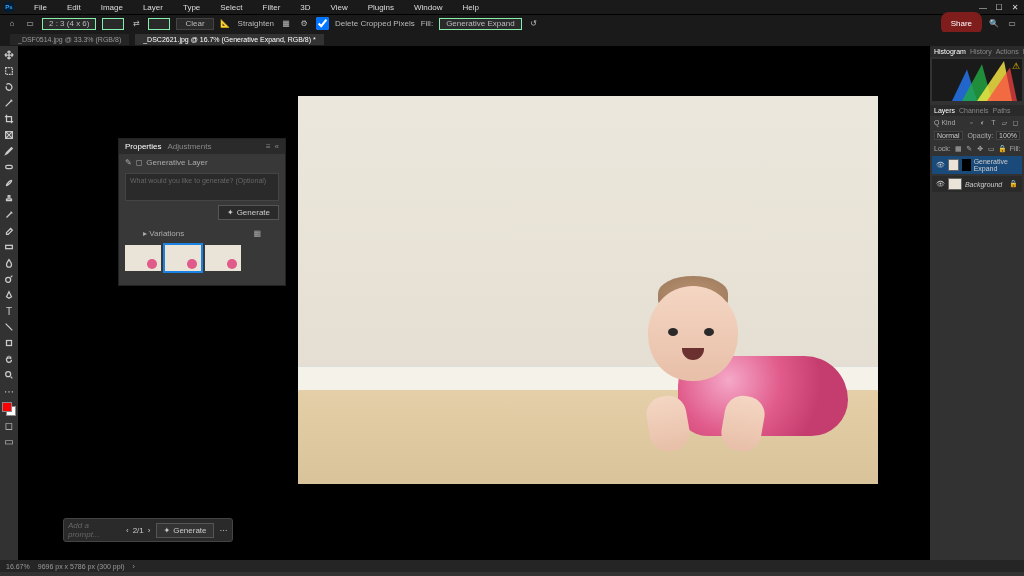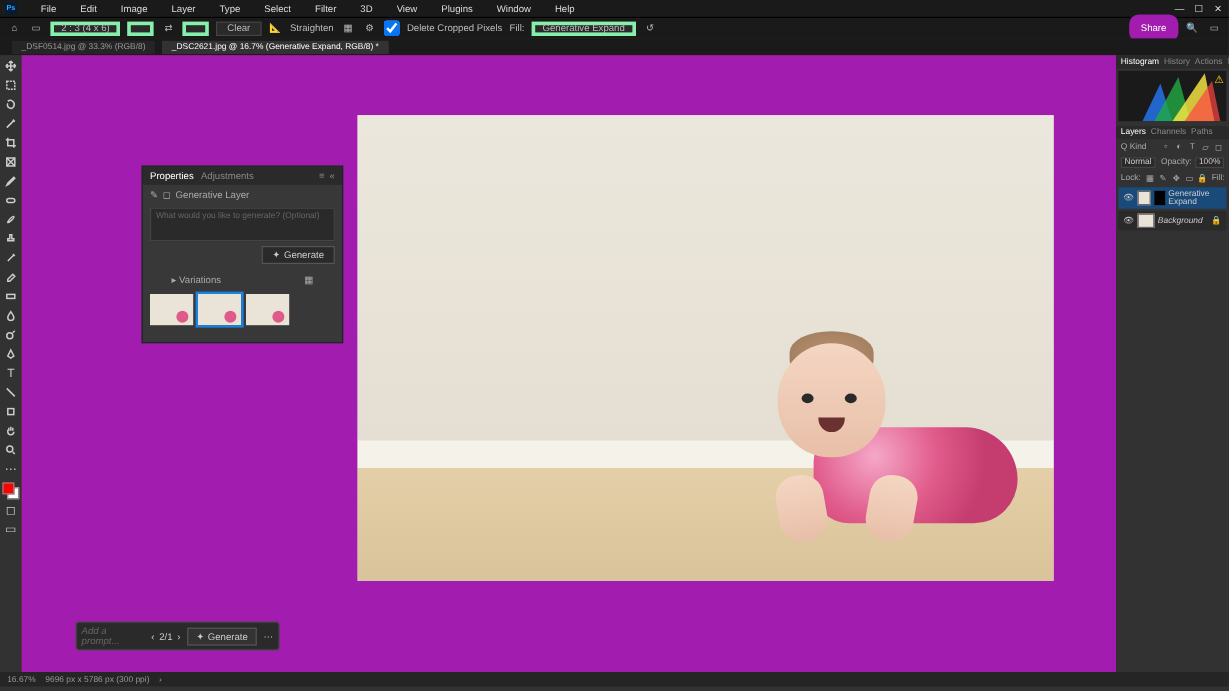--- a/index.html
+++ b/index.html
@@ -4,34 +4,34 @@
 <style>
 * { margin: 0; padding: 0; box-sizing: border-box; font-family: -apple-system, "Segoe UI", sans-serif; }
 body { background: #323232; color: #ccc; width: 1024px; height: 576px; overflow: hidden; font-size: 9px; }
 .top { display: flex; flex-direction: column; }
 .menubar { background: #1a1a1a; height: 14px; display: flex; align-items: center; padding: 0 4px; gap: 20px; font-size: 8px; color: #ddd; }
 .menubar .logo { width: 10px; height: 10px; background: #001d36; border-radius: 2px; display: flex; align-items: center; justify-content: center; font-size: 6px; color: #31a8ff; font-weight: bold; }
 .menubar .winctl { margin-left: auto; display: flex; gap: 6px; }
 .menubar .winctl span { width: 10px; text-align: center; cursor: pointer; }
 .optbar { background: #1a1a1a; height: 18px; display: flex; align-items: center; padding: 0 6px; gap: 6px; font-size: 8px; color: #bbb; border-top: 1px solid #000; }
 .optbar .ico { width: 12px; height: 12px; display: flex; align-items: center; justify-content: center; }
-.optbar .field { background: #2a2a2a; border: 3px solid #86efac; padding: 1px 6px; height: 12px; display: flex; align-items: center; }
+.optbar .field { background: #2a2a2a; border: 1px solid #86efac; padding: 1px 6px; height: 12px; display: flex; align-items: center; }
 .optbar .btn { background: #2a2a2a; border: 1px solid #444; padding: 1px 8px; height: 12px; display: flex; align-items: center; }
-.optbar .share { margin-left: auto; background: #a21caf; color: #fff; padding: 7px 10px; border-radius: 8px; }
+.optbar .share { margin-left: auto; background: #7f1d1d; color: #fff; padding: 7px 10px; border-radius: 8px; }
 .tabbar { background: #1a1a1a; height: 14px; display: flex; align-items: center; padding: 0 10px; gap: 6px; font-size: 7px; }
 .tab { background: #252525; padding: 2px 8px; color: #999; }
 .tab.active { background: #323232; color: #fff; }
 .main { display: flex; height: 514px; }
 .toolcol { width: 18px; background: #323232; display: flex; flex-direction: column; align-items: center; padding-top: 2px; gap: 2px; }
 .tool { width: 14px; height: 14px; display: flex; align-items: center; justify-content: center; color: #ccc; font-size: 10px; cursor: pointer; }
 .tool svg { width: 10px; height: 10px; stroke: #ccc; fill: none; stroke-width: 1.5; }
 .swatch { width: 14px; height: 14px; position: relative; margin-top: 2px; }
 .swatch .fg { width: 10px; height: 10px; background: #ff0000; border: 1px solid #888; position: absolute; top: 0; left: 0; }
 .swatch .bg { width: 10px; height: 10px; background: #fff; border: 1px solid #888; position: absolute; bottom: 0; right: 0; }
-.canvasarea { flex: 1; background: #a21caf; position: relative; }
+.canvasarea { flex: 1; background: #000000; position: relative; }
 .canvas { position: absolute; left: 280px; top: 50px; width: 580px; height: 388px; background: #e9e3d8; }
 .wall { position: absolute; top: 0; left: 0; right: 0; height: 270px; background: linear-gradient(#ece7dc,#e5dfd3); }
 .baseboard { position: absolute; top: 270px; left: 0; right: 0; height: 24px; background: #f5f2ea; border-top: 1px solid #ddd; }
 .floor { position: absolute; top: 294px; left: 0; right: 0; bottom: 0; background: linear-gradient(#e4cfa8,#d9c39a); }
 .baby { position: absolute; left: 310px; top: 160px; width: 240px; height: 200px; }
 .head { width: 90px; height: 95px; background: linear-gradient(#f4d6c3,#e8bfa8); border-radius: 50% 50% 48% 48%; position: absolute; left: 40px; top: 30px; }
 .hair { width: 70px; height: 35px; background: radial-gradient(ellipse at center, #b89070,#9c7a5c); border-radius: 50% 50% 30% 30%; position: absolute; left: 50px; top: 20px; }
 .eye { width: 10px; height: 8px; background: #2a2a2a; border-radius: 50%; position: absolute; }
 .eye.l { left: 60px; top: 72px; } .eye.r { left: 96px; top: 72px; }
 .mouth { width: 22px; height: 12px; background: #6b3030; border-radius: 0 0 14px 14px; position: absolute; left: 74px; top: 92px; }

